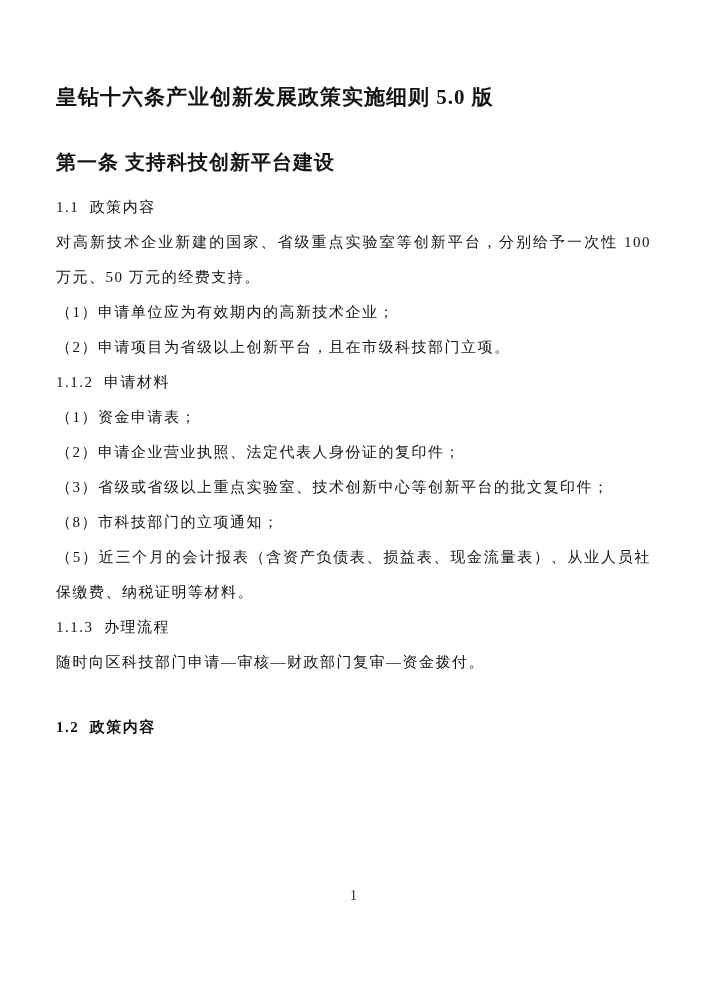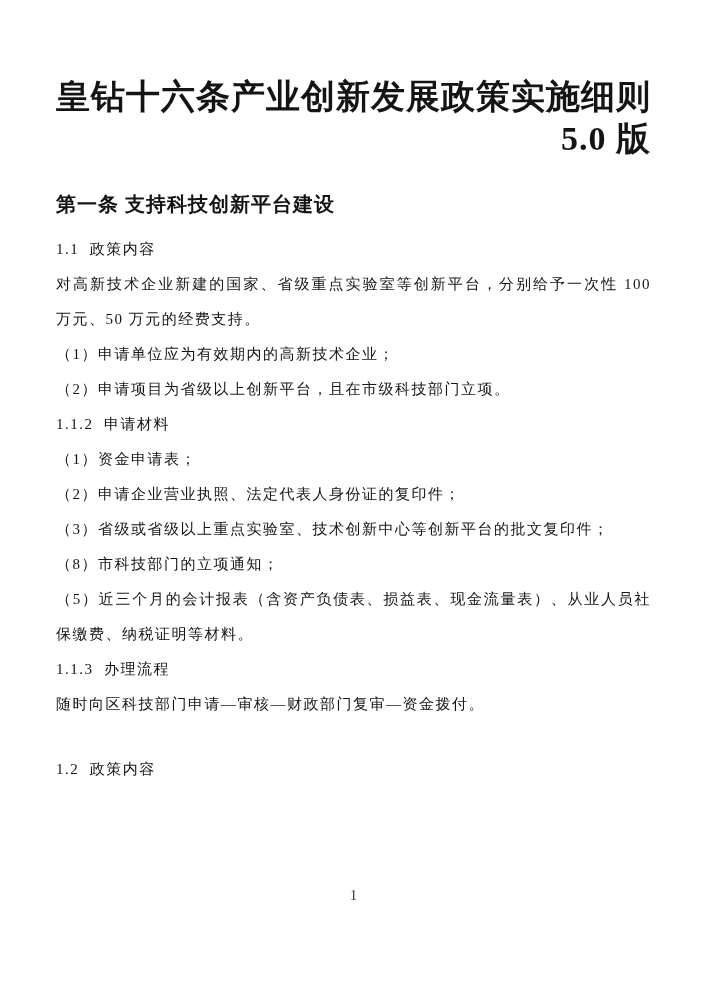--- a/index.html
+++ b/index.html
@@ -13,22 +13,22 @@
     height: 1000px;
     background: #ffffff;
     color: #141414;
     font-family: "Liberation Serif", "DejaVu Serif", serif;
     overflow: hidden;
     box-sizing: border-box;
     padding: 0 56px;
   }
   .doc-title {
     margin: 76px 0 0 0;
-    text-align: right;
-    font-size: 34px;
+    text-align: left;
+    font-size: 21px;
     line-height: 42px;
     font-weight: bold;
     letter-spacing: 1px;
   }
   .doc-title .title-line {
     display: block;
     white-space: pre-wrap;
   }
   .section-heading {
     margin: 30px 0 0 0;
@@ -48,20 +48,21 @@
     line-height: 35px;
     letter-spacing: 1.5px;
     white-space: pre-wrap;
   }
   .body-blocks p.justify {
     text-align: justify;
     text-align-last: left;
   }
   .body-blocks p.spaced {
     margin-top: 30px;
+    font-weight: bold;
   }
   .page-number {
     position: absolute;
     left: 0;
     right: 0;
     top: 886px;
     text-align: center;
     font-size: 14px;
     line-height: 20px;
     color: #333333;

